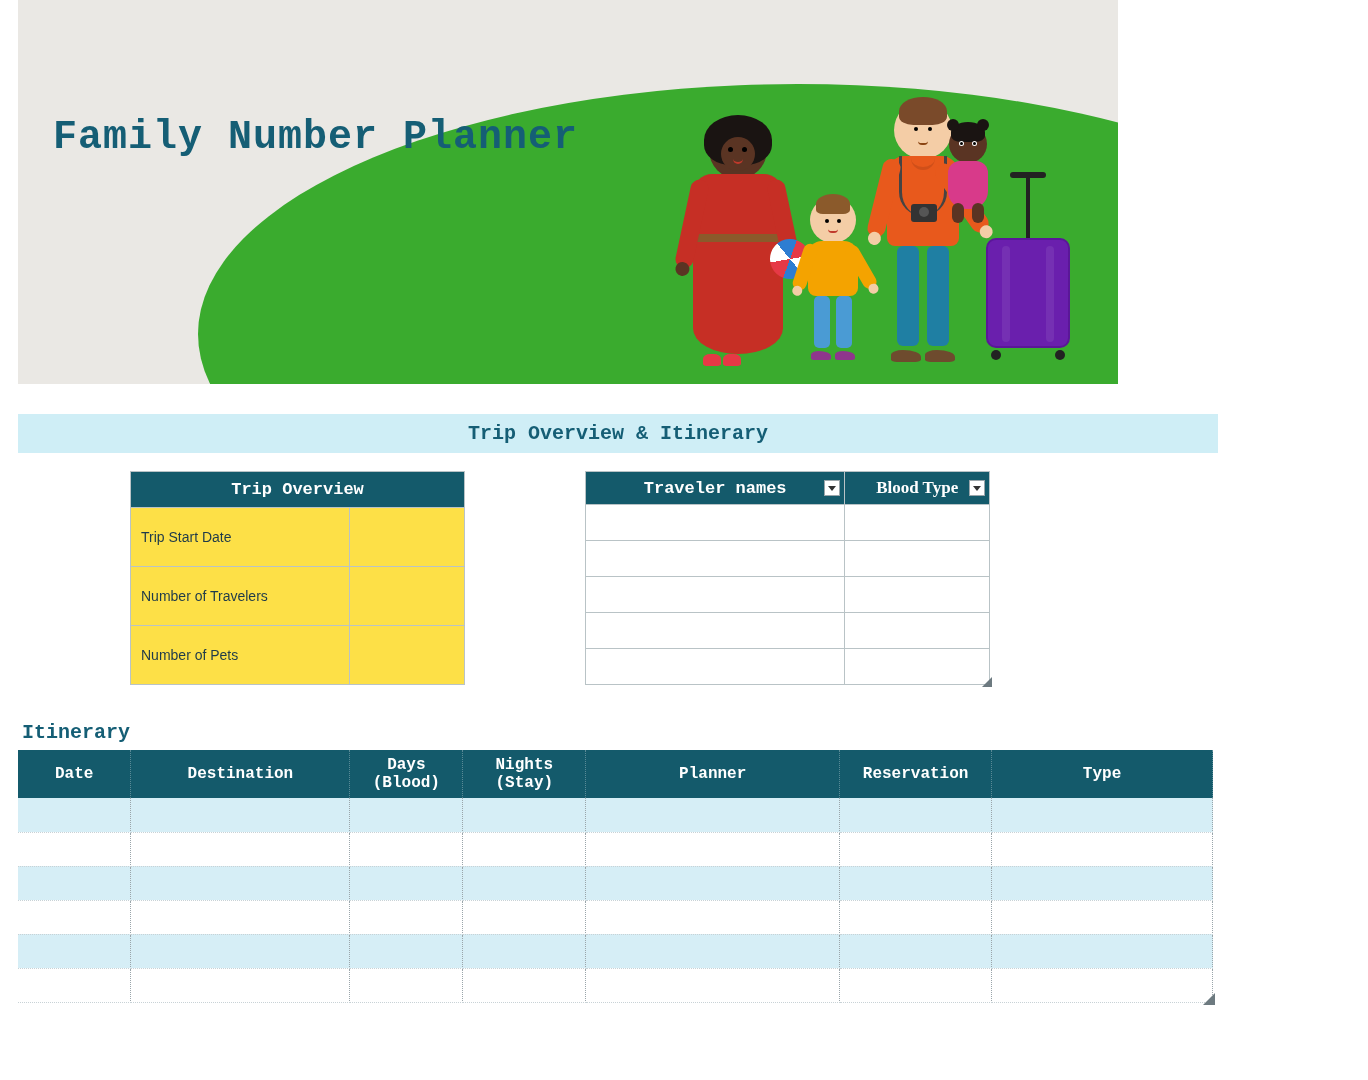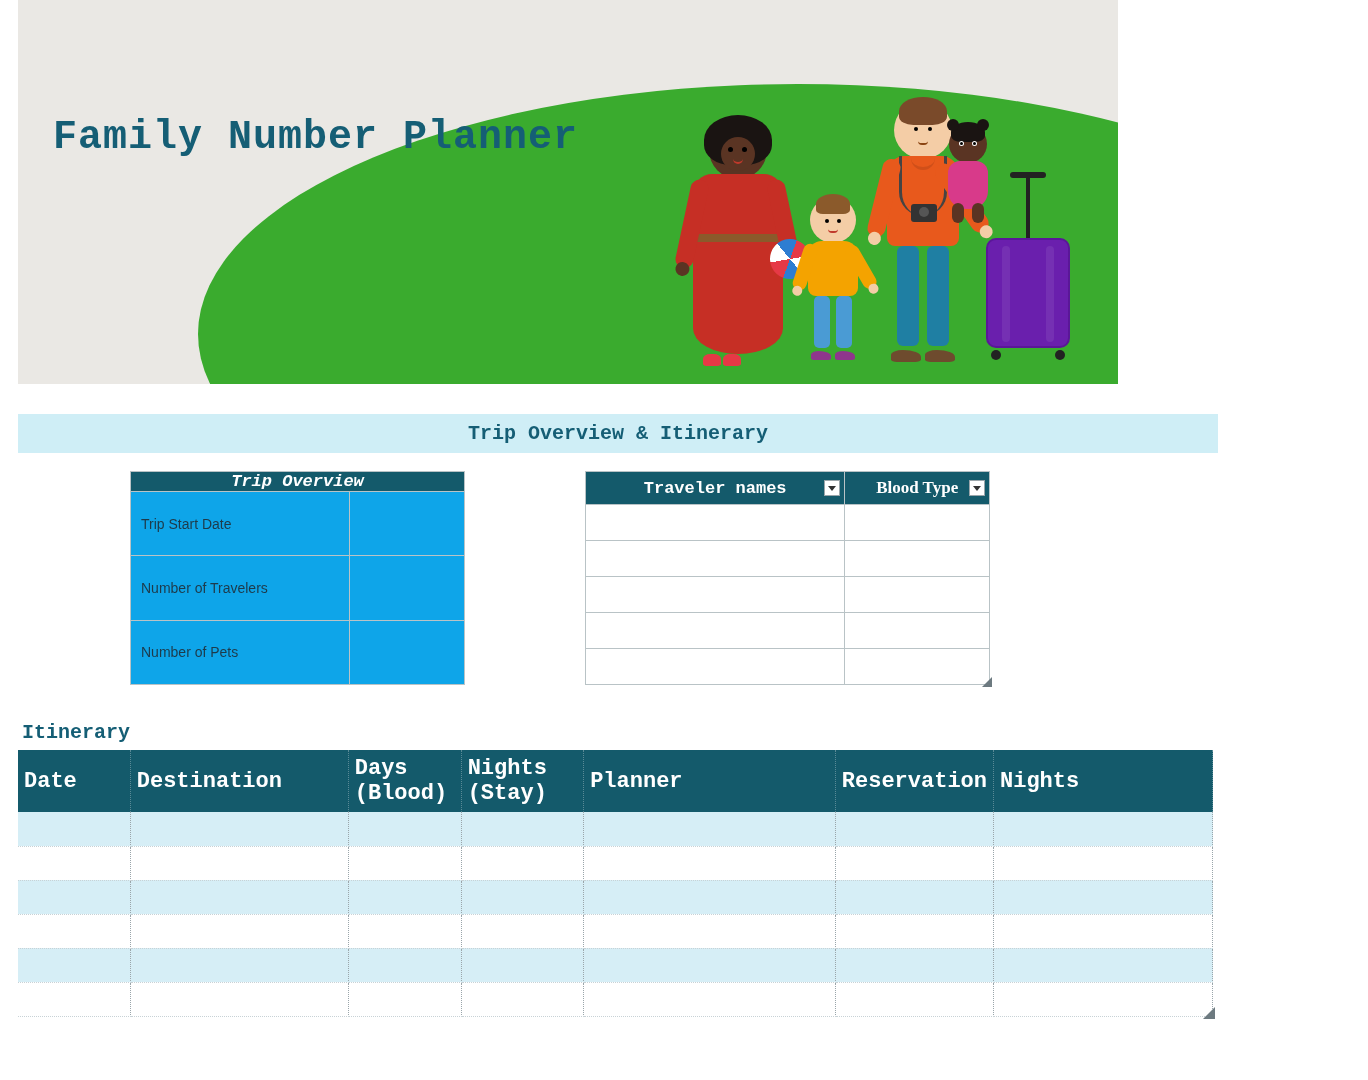--- a/index.html
+++ b/index.html
@@ -146,25 +146,25 @@
   .tables-row {
     display: flex;
     gap: 120px;
     margin: 18px 0 0 130px;
   }
 
   
   .trip-overview { width: 335px; border-collapse: collapse; }
   .trip-overview th {
     background:#145a6b; color:#fff; font-family:"Courier New",monospace;
-    font-size:17px; font-weight:bold; padding:0 0; border:1px solid #b9c3c6;font-style:italic;
+    font-size:17px; font-weight:bold; padding:8px 0; border:1px solid #b9c3c6;
   }
   .trip-overview td {
     border:1px solid #b9c3c6; padding:8px 10px; font-size:14px; color:#1e3a4a;
-    background:#0ea5e9; height:36px;
+    background:#fde047; height:36px;
   }
   .trip-overview td.label { width: 220px; }
   .trip-overview td.val { width: 115px; }
 
   
   .travelers { width: 405px; border-collapse: collapse; }
   .travelers th {
     background:#145a6b; color:#fff; font-family:"Courier New",monospace;
     font-size:17px; font-weight:bold; padding:6px 4px; border:1px solid #b9c3c6;
     position:relative;
@@ -183,21 +183,21 @@
   
   .itinerary-label {
     margin: 36px 0 6px 22px;
     color:#155e75; font-weight:bold; font-size:20px;
   }
   .itinerary {
     width: 1195px; margin-left:18px; border-collapse:collapse;
   }
   .itinerary th {
     background:#145a6b; color:#fff; font-family:"Courier New",monospace;
-    font-size:22px; font-weight:bold; text-align:left; padding:6px 6px;
+    font-size:16px; font-weight:bold; text-align:center; padding:6px 6px;
     border-right:1px dotted #5a8a96;
   }
   .itinerary td {
     height:34px; border-right:1px dotted #9aa5aa; border-bottom:1px dotted #c8d2d6;
   }
   .itinerary tbody tr:nth-child(odd) td { background:#d6eef6; }
   .itinerary tbody tr:nth-child(even) td { background:#fff; }
   .col-date{width:113px;} .col-dest{width:219px;} .col-days{width:113px;}
   .col-nights{width:123px;} .col-lodge{width:254px;} .col-res{width:152px;} .col-notes{width:221px;}
   .itinerary-wrap{position:relative;width:1195px;margin-left:18px;}
@@ -382,21 +382,21 @@
 <div class="itinerary-wrap">
 <table class="itinerary">
   <thead>
     <tr>
       <th class="col-date">Date</th>
       <th class="col-dest">Destination</th>
       <th class="col-days">Days (Blood)</th>
       <th class="col-nights">Nights (Stay)</th>
       <th class="col-lodge">Planner</th>
       <th class="col-res">Reservation</th>
-      <th class="col-notes">Nights</th>
+      <th class="col-notes">Type</th>
     </tr>
   </thead>
   <tbody>
     <tr>
       <td></td>
       <td></td>
       <td></td>
       <td></td>
       <td></td>
       <td></td>

